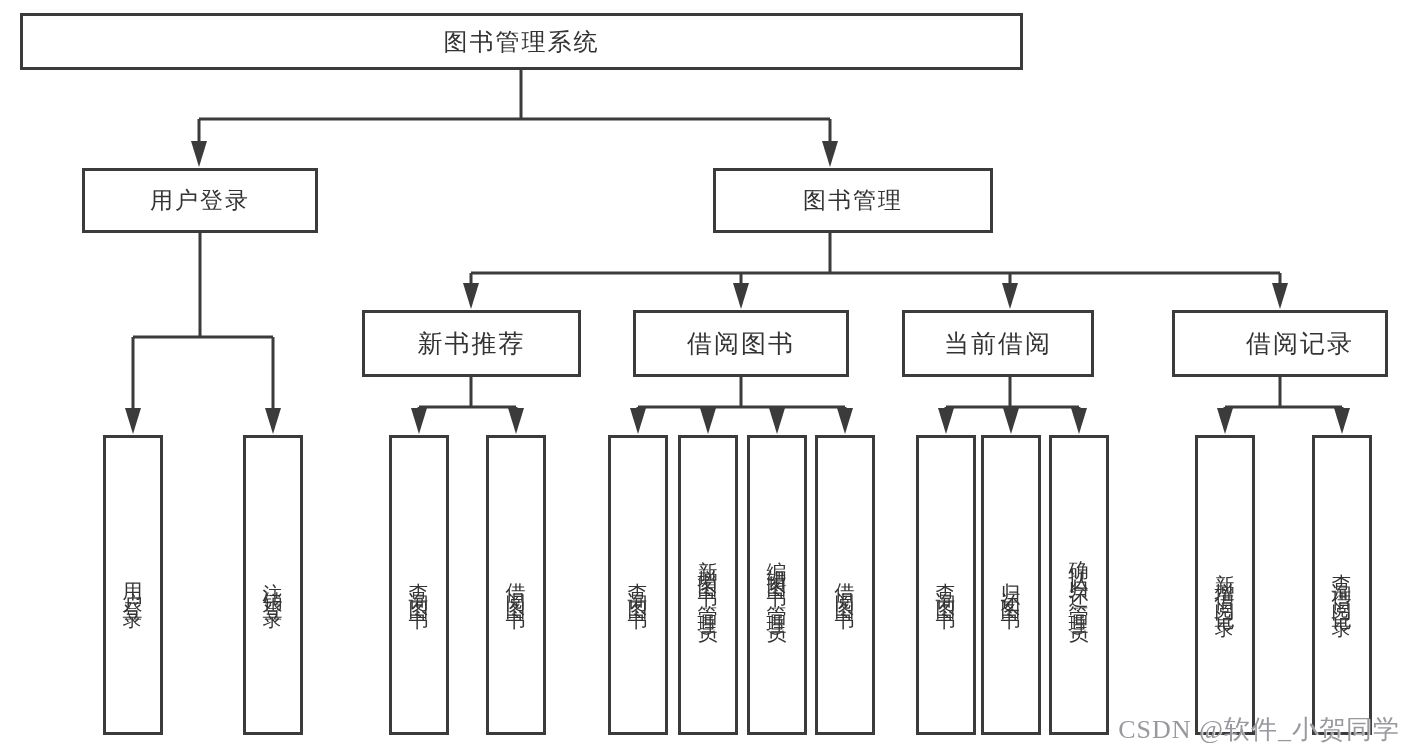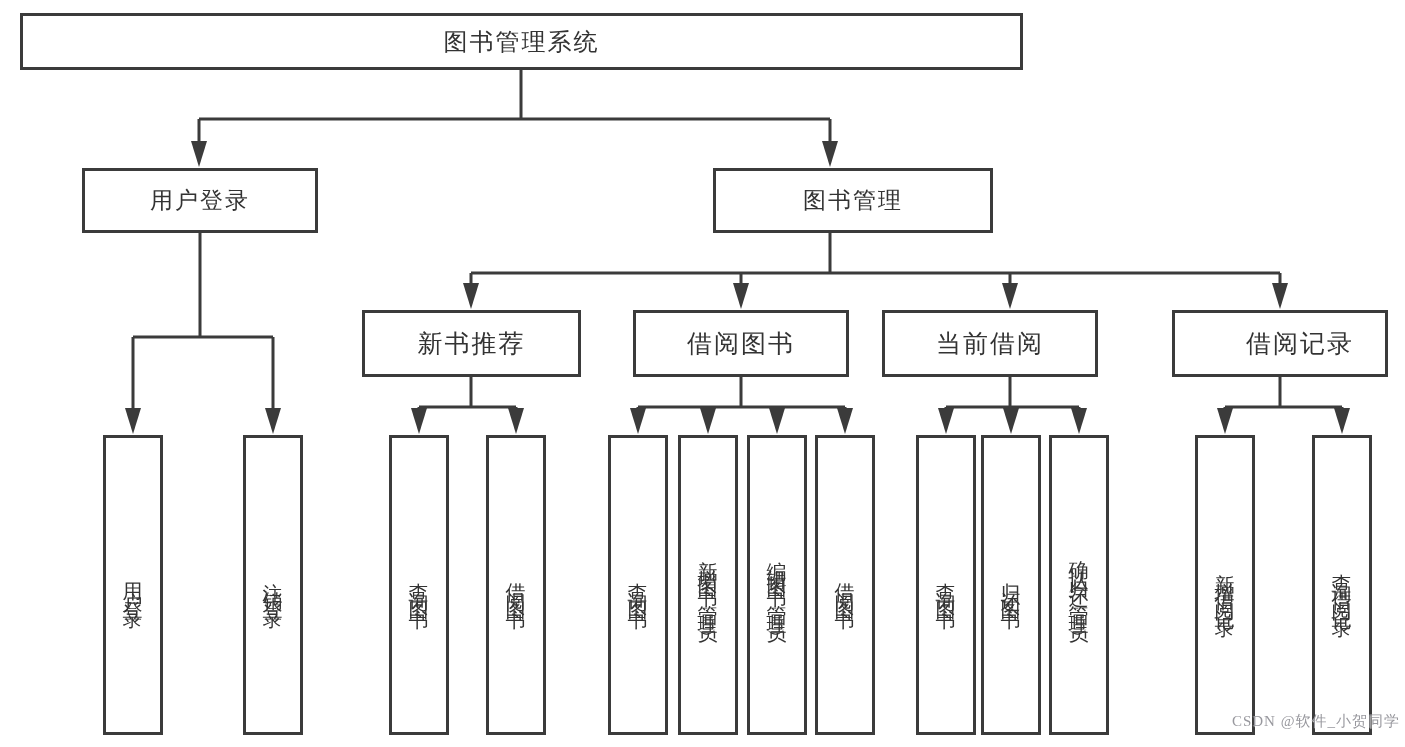--- a/index.html
+++ b/index.html
@@ -30,21 +30,21 @@
     writing-mode:vertical-rl;
     text-orientation:mixed;
     font-size:20px;
     letter-spacing:9px;
     line-height:1.0;
     white-space:nowrap;
   }
   .watermark {
     position:absolute;
     top:712px; right:5px;
-    font-size:15px;
+    font-size:26px;
     color:#98989e;
     letter-spacing:1px;
     text-shadow:1px 1px 1px rgba(255,255,255,0.9);
   }
 </style>
 </head>
 <body>
 
 <div class="canvas">
 
@@ -91,21 +91,21 @@
   <div class="node lvl2" style="left:713px; width:280px;">
     <span>图书管理</span>
   </div>
 
   <div class="node lvl3" style="left:362px; width:219px;">
     <span>新书推荐</span>
   </div>
   <div class="node lvl3" style="left:633px; width:216px;">
     <span>借阅图书</span>
   </div>
-  <div class="node lvl3" style="left:882px; width:216px;text-align:right;">
+  <div class="node lvl3" style="left:902px; width:192px;text-align:right;">
     <span>当前借阅</span>
   </div>
   <div class="node lvl3" style="left:1172px; width:216px;padding-left:40px;">
     <span>借阅记录</span>
   </div>
 
   <div class="node leaf" style="left:103px;">
     <span class="vtext">用户登录</span>
   </div>
   <div class="node leaf" style="left:243px;">

